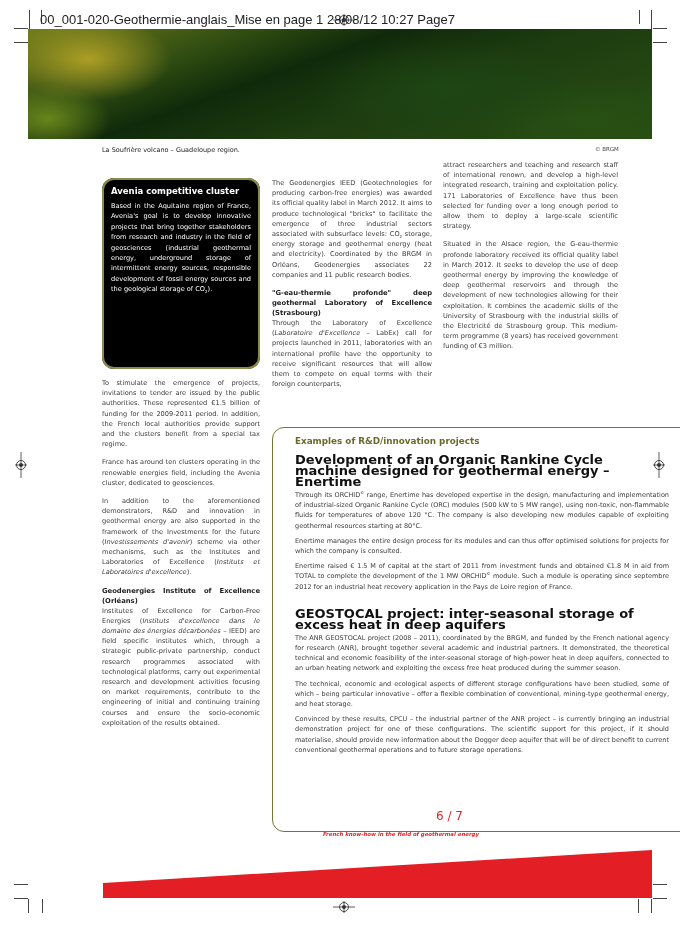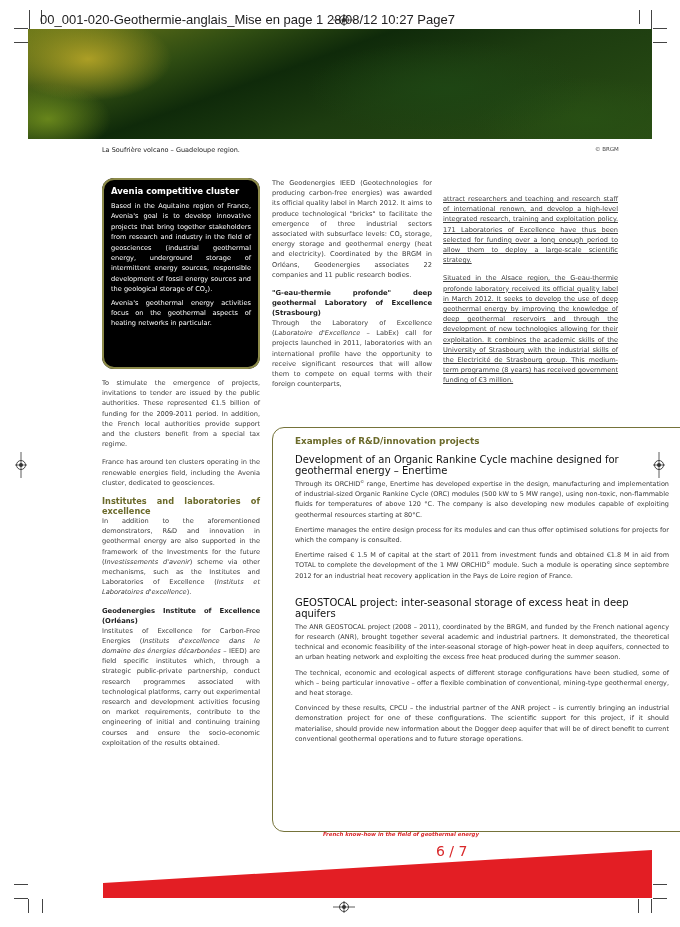--- a/index.html
+++ b/index.html
@@ -23,24 +23,24 @@
     border-radius:12px; box-shadow:0 0 0 2px #8c8a4a inset; color:#fff; padding:8px 9px; box-sizing:border-box; }
   .sidebox h3 { margin:0 0 5px 0; font-size:8.5px; font-weight:bold; }
   .sidebox p { margin:0 0 3px 0; font-size:6.6px; line-height:10.4px; text-align:justify; }
   .col { font-size:6.6px; line-height:10.2px; text-align:justify; color:#3b3b3b; }
   .col p { margin:0 0 8px 0; }
   .col h4 { margin:0; font-size:6.8px; font-weight:bold; color:#222; line-height:10px; }
   .col h3 { margin:0; font-size:8.2px; font-weight:bold; color:#6b6a2a; line-height:10px; }
   .rdbox { left:272px; top:427px; width:420px; height:405px; border:1.5px solid #75733a;
     border-radius:12px; box-sizing:border-box; padding:8px 22px; }
   .rdbox h3 { margin:0 0 8px 0; font-size:8.8px; font-weight:bold; color:#6b6a2a; }
-  .rdbox h4 { margin:0 0 3px 0; font-size:10px; font-weight:normal; color:#111; line-height:11px; }
+  .rdbox h4 { margin:0 0 3px 0; font-size:13px; font-weight:bold; color:#111; line-height:11px; }
   .rdbox p { margin:0 0 5px 0; font-size:6.5px; line-height:10.2px; text-align:justify; color:#3b3b3b; }
   .footer-line { top:831px; left:323px; font-size:5.4px; font-style:italic; font-weight:bold; color:#d9282a; }
-  .pagenum { top:843px; left:436px; font-size:14px; color:#d9282a; }
+  .pagenum { top:809px; left:436px; font-size:12px; color:#d9282a; }
   sup { font-size:60%; line-height:0; }
   sub { font-size:60%; line-height:0; }
 </style>
 </head>
 <body>
 
 <div class="crop" style="left:29px;top:10px;width:1px;height:20px;"></div>
 <div class="crop" style="left:14px;top:28px;width:14px;height:1px;"></div>
 <div class="crop" style="left:14px;top:42px;width:14px;height:1px;"></div>
 <div class="crop" style="left:41px;top:10px;width:1px;height:14px;"></div>
@@ -84,39 +84,37 @@
 
 <div class="abs slug">00_001-020-Geothermie-anglais_Mise en page 1  28/08/12  10:27  Page7</div>
 
 <div class="abs photo"></div>
 <div class="abs caption">La Soufrière volcano – Guadeloupe region.</div>
 <div class="abs credit">© BRGM</div>
 
 <div class="abs sidebox">
   <h3>Avenia competitive cluster</h3>
   <p><span>Based in the Aquitaine region of France, Avenia's goal is to develop innovative projects that bring together stakeholders from research and industry in the field of geosciences (industrial geothermal energy, underground storage of intermittent energy sources, responsible development of fossil energy sources and the geological storage of CO</span><sub>2</sub><span>).</span></p>
-  <p>Avenia's geothermal energy activities focus on the geothermal aspects of heating networks in particular.</p>
 </div>
 
 <div class="abs col" style="left:102px;top:378px;width:158px;">
   <p>To stimulate the emergence of projects, invitations to tender are issued by the public authorities. These represented €1.5 billion of funding for the 2009-2011 period. In addition, the French local authorities provide support and the clusters benefit from a special tax regime.</p>
   <p>France has around ten clusters operating in the renewable energies field, including the Avenia cluster, dedicated to geosciences.</p>
-  <h3>Institutes and laboratories of excellence</h3>
   <p><span>In addition to the aforementioned demonstrators, R&amp;D and innovation in geothermal energy are also supported in the framework of the Investments for the future (</span><i>Investissements d'avenir</i><span>) scheme via other mechanisms, such as the Institutes and Laboratories of Excellence (</span><i>Instituts et Laboratoires d'excellence</i><span>).</span></p>
   <h4>Geodenergies Institute of Excellence (Orléans)</h4>
   <p><span>Institutes of Excellence for Carbon-Free Energies (</span><i>Instituts d'excellence dans le domaine des énergies décarbonées</i><span> – IEED) are field specific institutes which, through a strategic public-private partnership, conduct research programmes associated with technological platforms, carry out experimental research and development activities focusing on market requirements, contribute to the engineering of initial and continuing training courses and ensure the socio-economic exploitation of the results obtained.</span></p>
 </div>
 
 <div class="abs col" style="left:272px;top:178px;width:160px;">
   <p><span>The Geodenergies IEED (Geotechnologies for producing carbon-free energies) was awarded its official quality label in March 2012. It aims to produce technological "bricks" to facilitate the emergence of three industrial sectors associated with subsurface levels: CO</span><sub>2</sub><span> storage, energy storage and geothermal energy (heat and electricity). Coordinated by the BRGM in Orléans, Geodenergies associates 22 companies and 11 public research bodies.</span></p>
   <h4>"G-eau-thermie profonde" deep geothermal Laboratory of Excellence (Strasbourg)</h4>
   <p><span>Through the Laboratory of Excellence (</span><i>Laboratoire d'Excellence</i><span> – LabEx) call for projects launched in 2011, laboratories with an international profile have the opportunity to receive significant resources that will allow them to compete on equal terms with their foreign counterparts,</span></p>
 </div>
 
-<div class="abs col" style="left:443px;top:194px;width:175px;text-decoration:underline;">
+<div class="abs col" style="left:443px;top:160px;width:175px;">
   <p>attract researchers and teaching and research staff of international renown, and develop a high-level integrated research, training and exploitation policy. 171 Laboratories of Excellence have thus been selected for funding over a long enough period to allow them to deploy a large-scale scientific strategy.</p>
   <p>Situated in the Alsace region, the G-eau-thermie profonde laboratory received its official quality label in March 2012. It seeks to develop the use of deep geothermal energy by improving the knowledge of deep geothermal reservoirs and through the development of new technologies allowing for their exploitation. It combines the academic skills of the University of Strasbourg with the industrial skills of the Electricité de Strasbourg group. This medium-term programme (8 years) has received government funding of €3 million.</p>
 </div>
 
 <div class="abs rdbox">
   <h3>Examples of R&amp;D/innovation projects</h3>
   <h4>Development of an Organic Rankine Cycle machine designed for geothermal energy – Enertime</h4>
   <p><span>Through its ORCHID</span><sup>©</sup><span> range, Enertime has developed expertise in the design, manufacturing and implementation of industrial-sized Organic Rankine Cycle (ORC) modules (500 kW to 5 MW range), using non-toxic, non-flammable fluids for temperatures of above 120 °C. The company is also developing new modules capable of exploiting geothermal resources starting at 80°C.</span></p>
   <p>Enertime manages the entire design process for its modules and can thus offer optimised solutions for projects for which the company is consulted.</p>
   <p><span>Enertime raised € 1.5 M of capital at the start of 2011 from investment funds and obtained €1.8 M in aid from TOTAL to complete the development of the 1 MW ORCHID</span><sup>©</sup><span> module. Such a module is operating since septembre 2012 for an industrial heat recovery application in the Pays de Loire region of France.</span></p>

